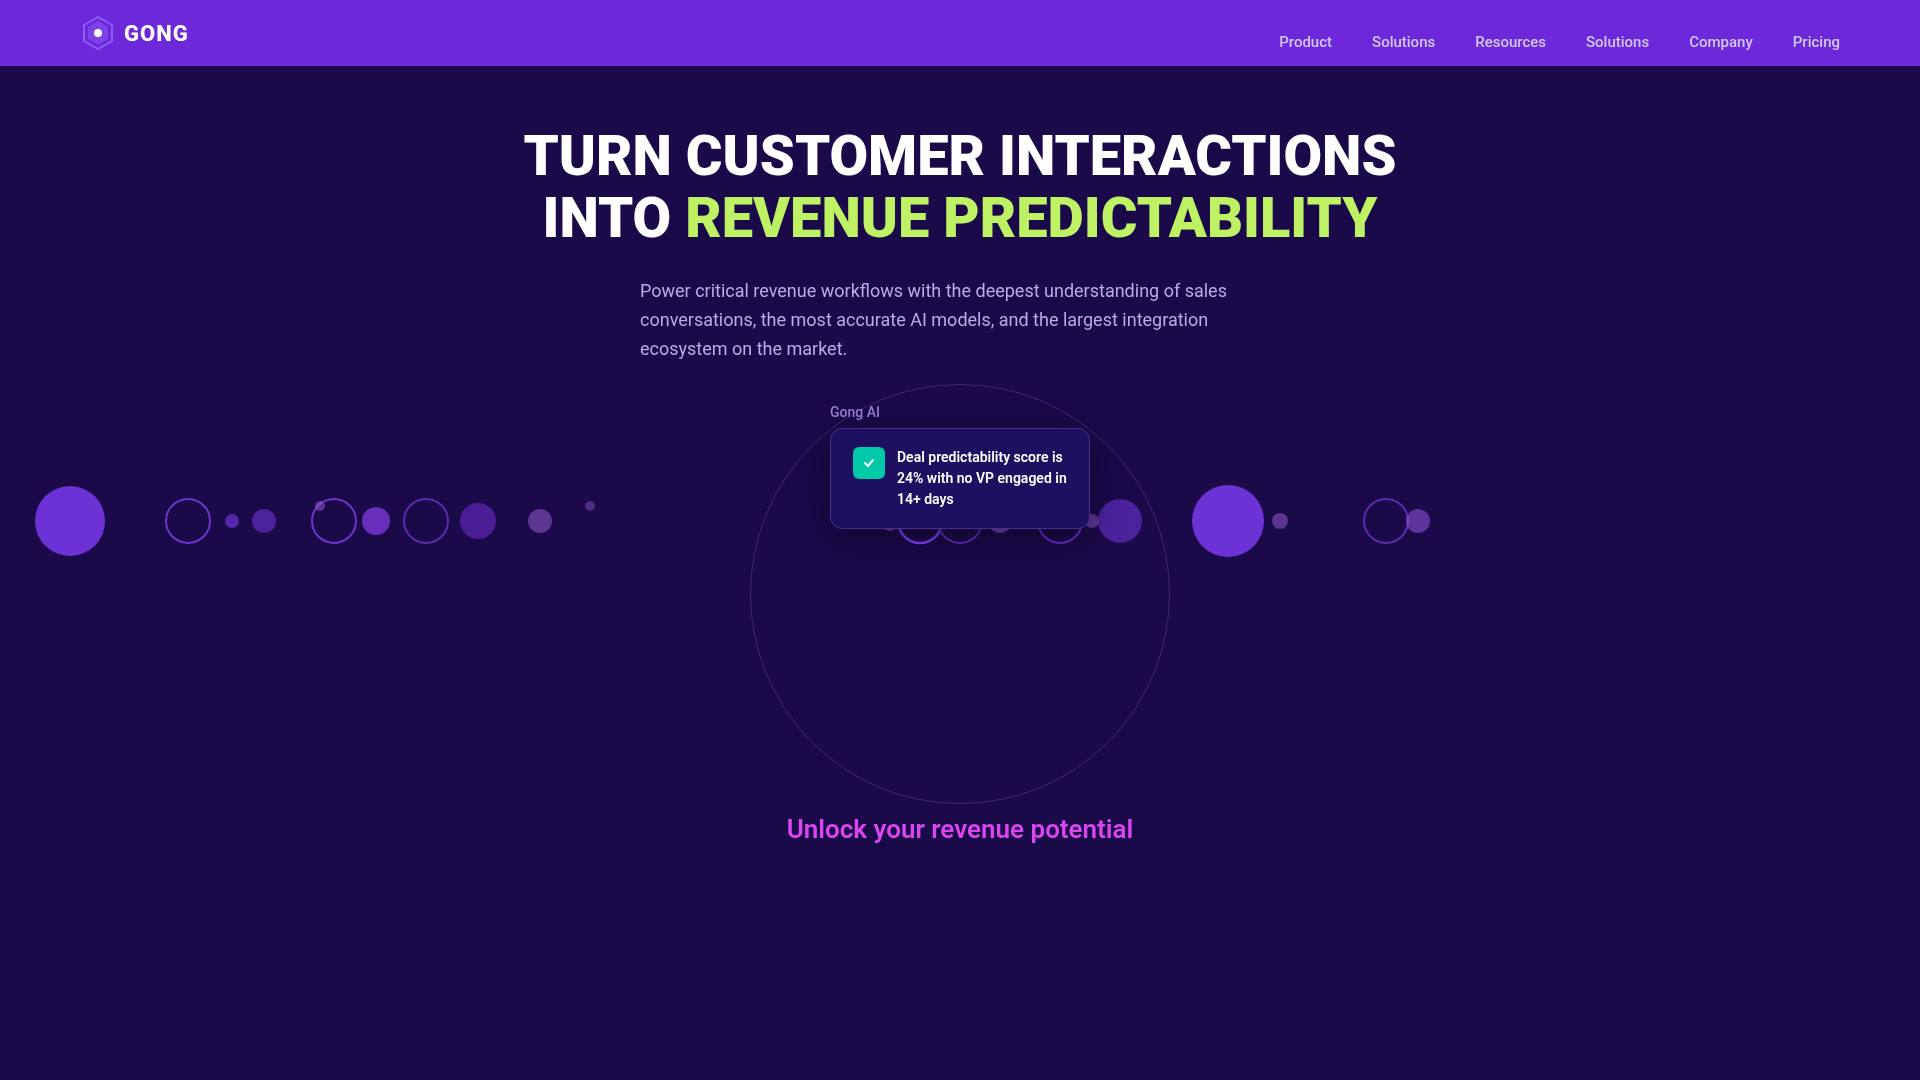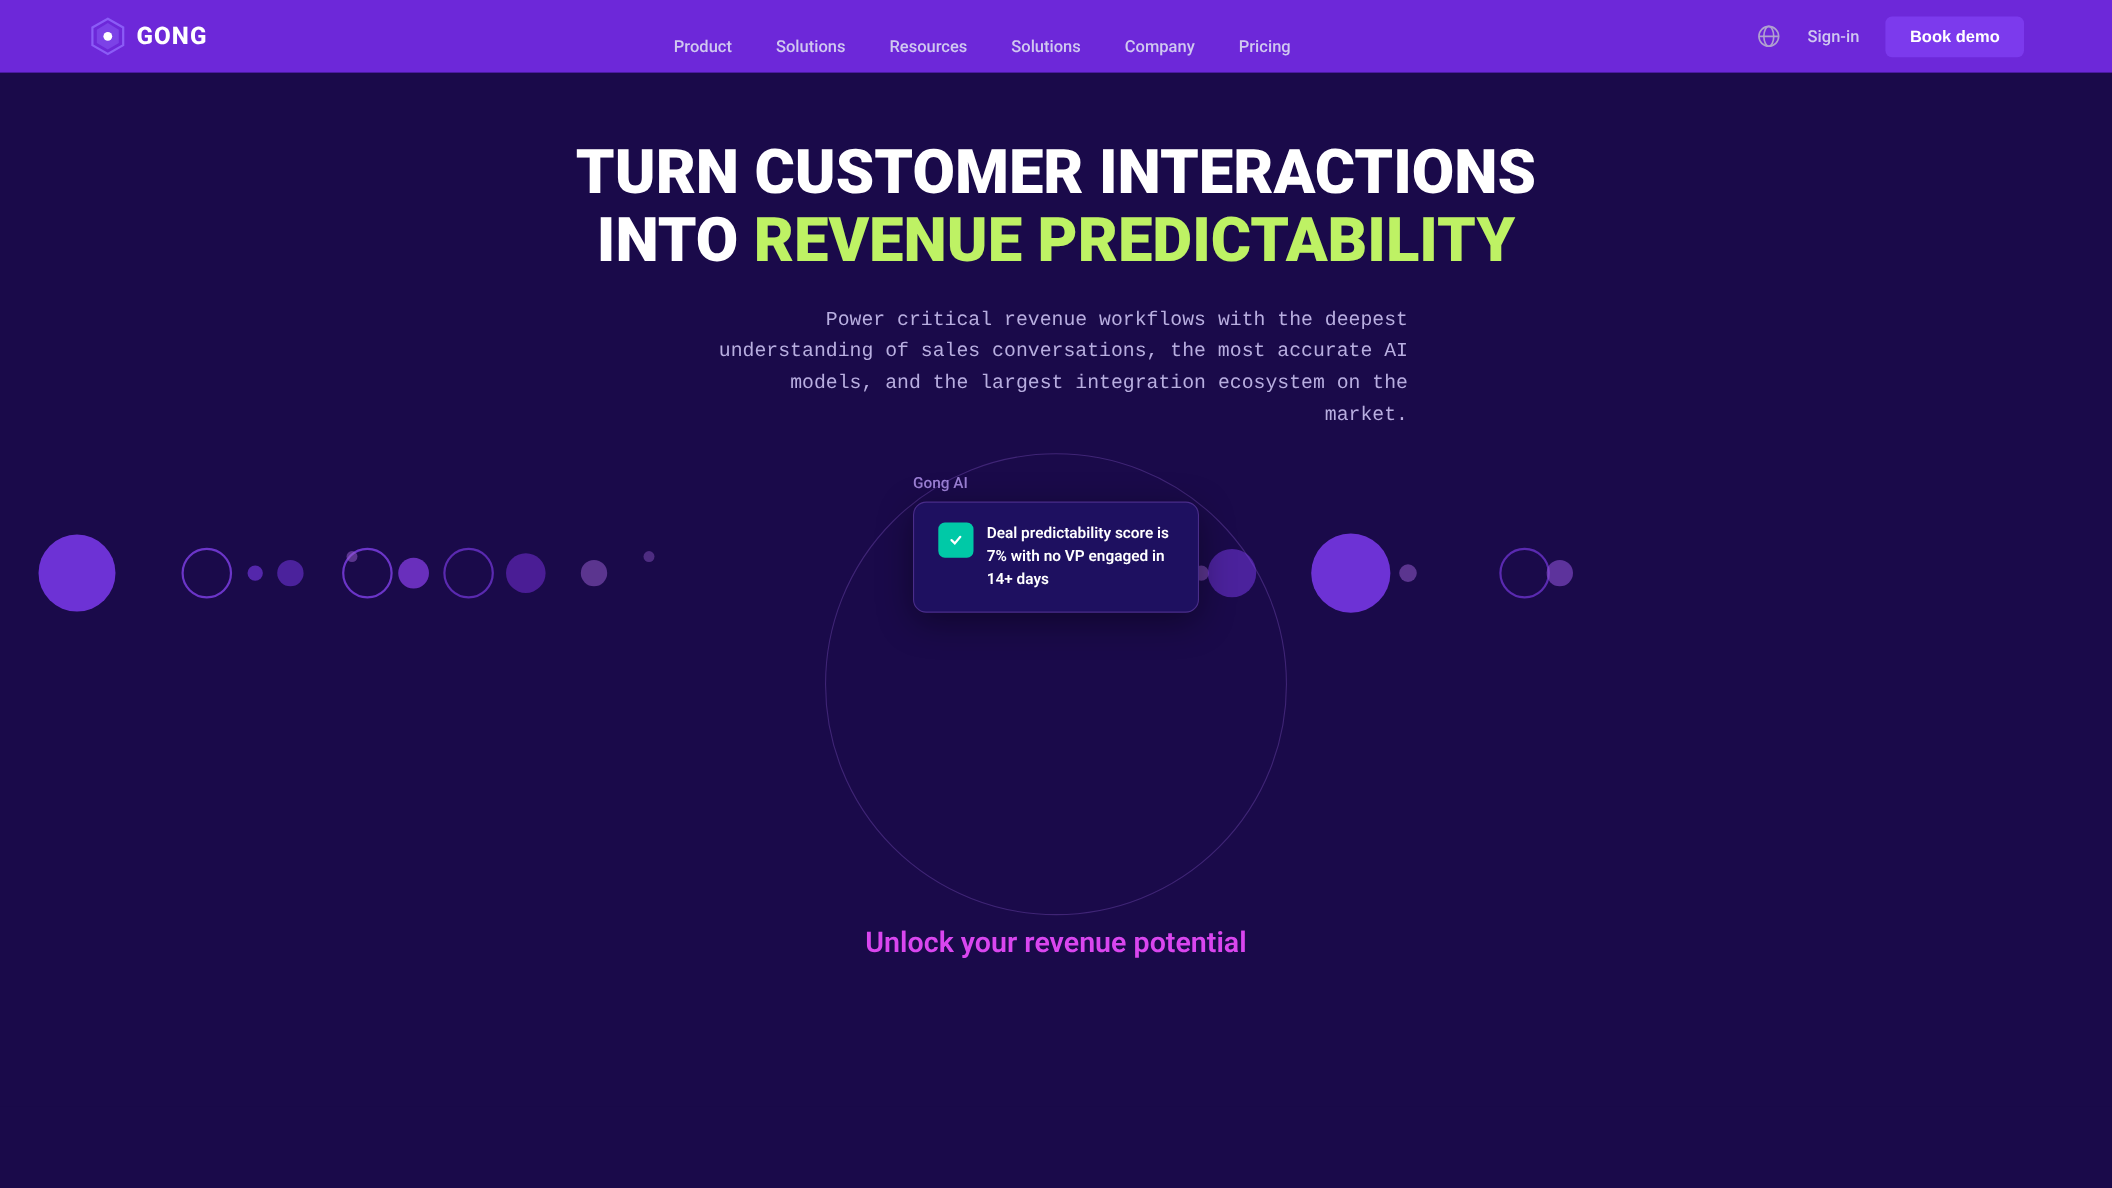--- a/index.html
+++ b/index.html
@@ -99,28 +99,27 @@
       text-transform: uppercase;
       color: #fff;
       max-width: 900px;
       z-index: 2;
     }
     .hero-title-accent {
       color: #bef264;
     }
 
     .hero-subtitle {
-      text-align: right;
+      text-align: left;
       color: #b8aee0;
       font-size: 18px;
       line-height: 1.6;
       max-width: 640px;
       margin-top: 28px;
       z-index: 2;
-      font-family: Liberation Mono, monospace;
     }
 
     
     .orbit-area {
       position: relative;
       width: 960px;
       height: 380px;
       margin-top: 40px;
       display: flex;
       align-items: center;
@@ -224,29 +223,20 @@
 
   <ul class="nav-links">
     <li><a>Product</a></li>
     <li><a>Solutions</a></li>
     <li><a>Resources</a></li>
     <li><a>Solutions</a></li>
     <li><a>Company</a></li>
     <li><a>Pricing</a></li>
   </ul>
 
-  <div class="nav-right">
-    <svg class="globe-icon" viewBox="0 0 22 22" fill="none">
-      <circle cx="11" cy="11" r="9" stroke="#b0a0d0" stroke-width="1.5"></circle>
-      <ellipse cx="11" cy="11" rx="4.5" ry="9" stroke="#b0a0d0" stroke-width="1.5"></ellipse>
-      <line x1="2" y1="11" x2="20" y2="11" stroke="#b0a0d0" stroke-width="1.5"></line>
-    </svg>
-    <span class="sign-in">Sign-in</span>
-    <button class="book-demo-btn">Book demo</button>
-  </div>
 </nav>
 
 <section class="hero">
 
   <div class="scatter-dots">
 
     <svg width="100%" height="100%" style="position:absolute;top:0;left:0;">
 
       <circle cx="70" cy="455" r="35" fill="#7c3aed" opacity="0.85"></circle>
       <circle cx="188" cy="455" r="22" fill="none" stroke="#6b35c8" stroke-width="2"></circle>
@@ -290,21 +280,21 @@
 
     <div class="gong-ai-card">
       <span class="gong-ai-label">Gong AI</span>
       <div class="deal-card">
         <div class="deal-card-icon">
           <svg width="18" height="18" viewBox="0 0 18 18" fill="none">
             <polygon points="9,1 17,5 17,13 9,17 1,13 1,5" fill="#00c9a7"></polygon>
             <polyline points="5,9 8,12 13,6" stroke="#fff" stroke-width="2" fill="none" stroke-linecap="round"></polyline>
           </svg>
         </div>
-        <span class="deal-card-text">Deal predictability score is 7% with no VP engaged in 14+ days</span>
+        <span class="deal-card-text">Deal predictability score is 24% with no VP engaged in 14+ days</span>
       </div>
     </div>
   </div>
 
   <div class="unlock-section">
     <h2 class="unlock-title">Unlock your revenue potential</h2>
 
   </div>
 </section>
 

